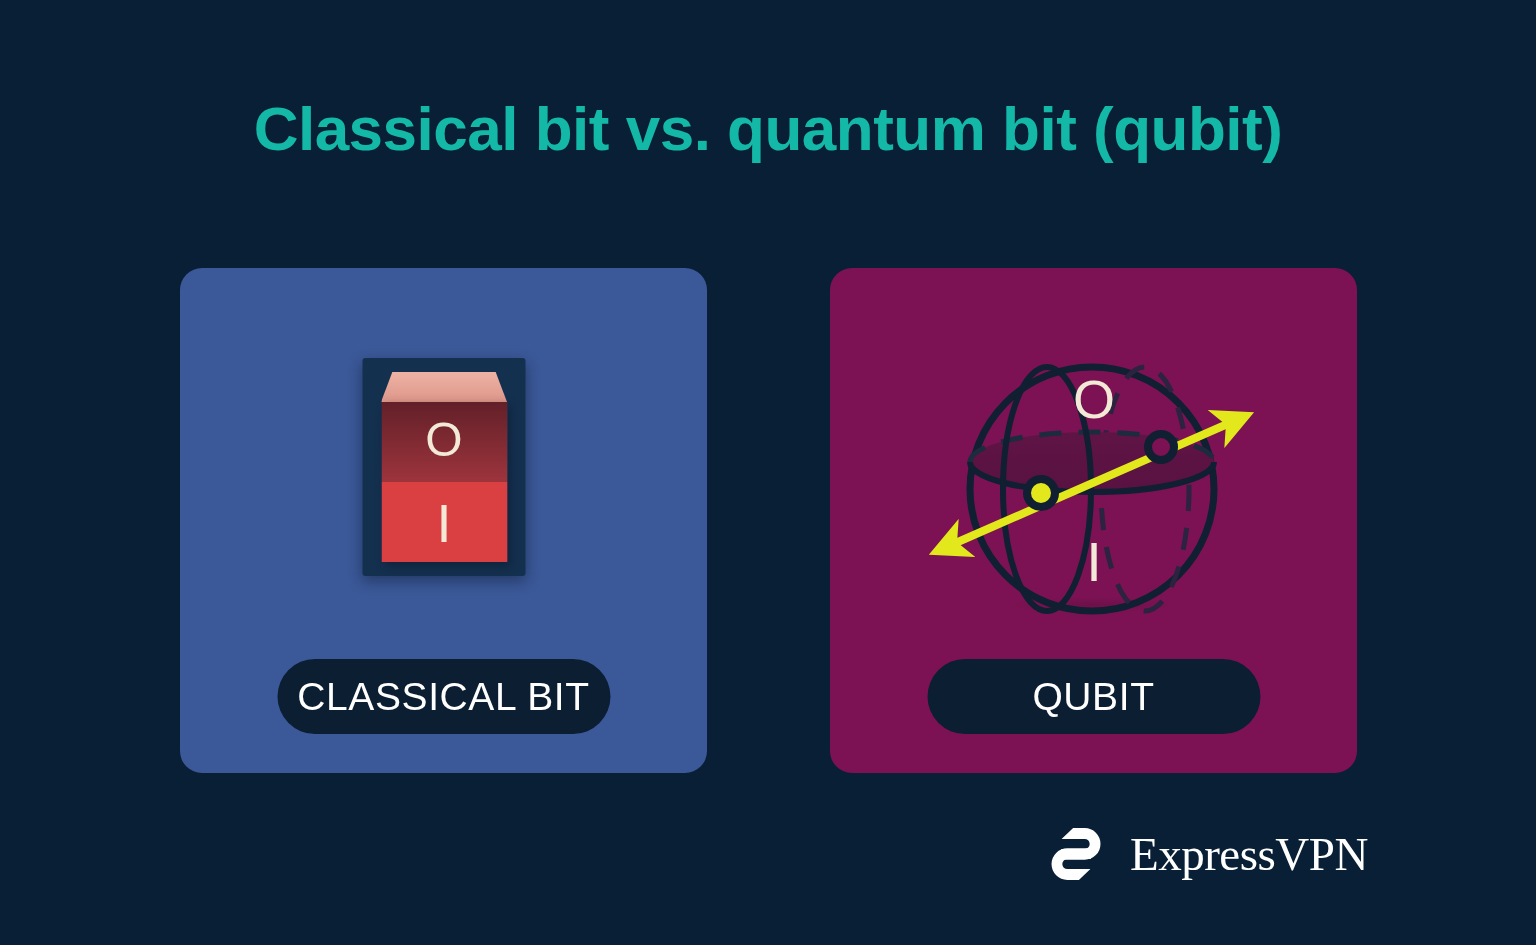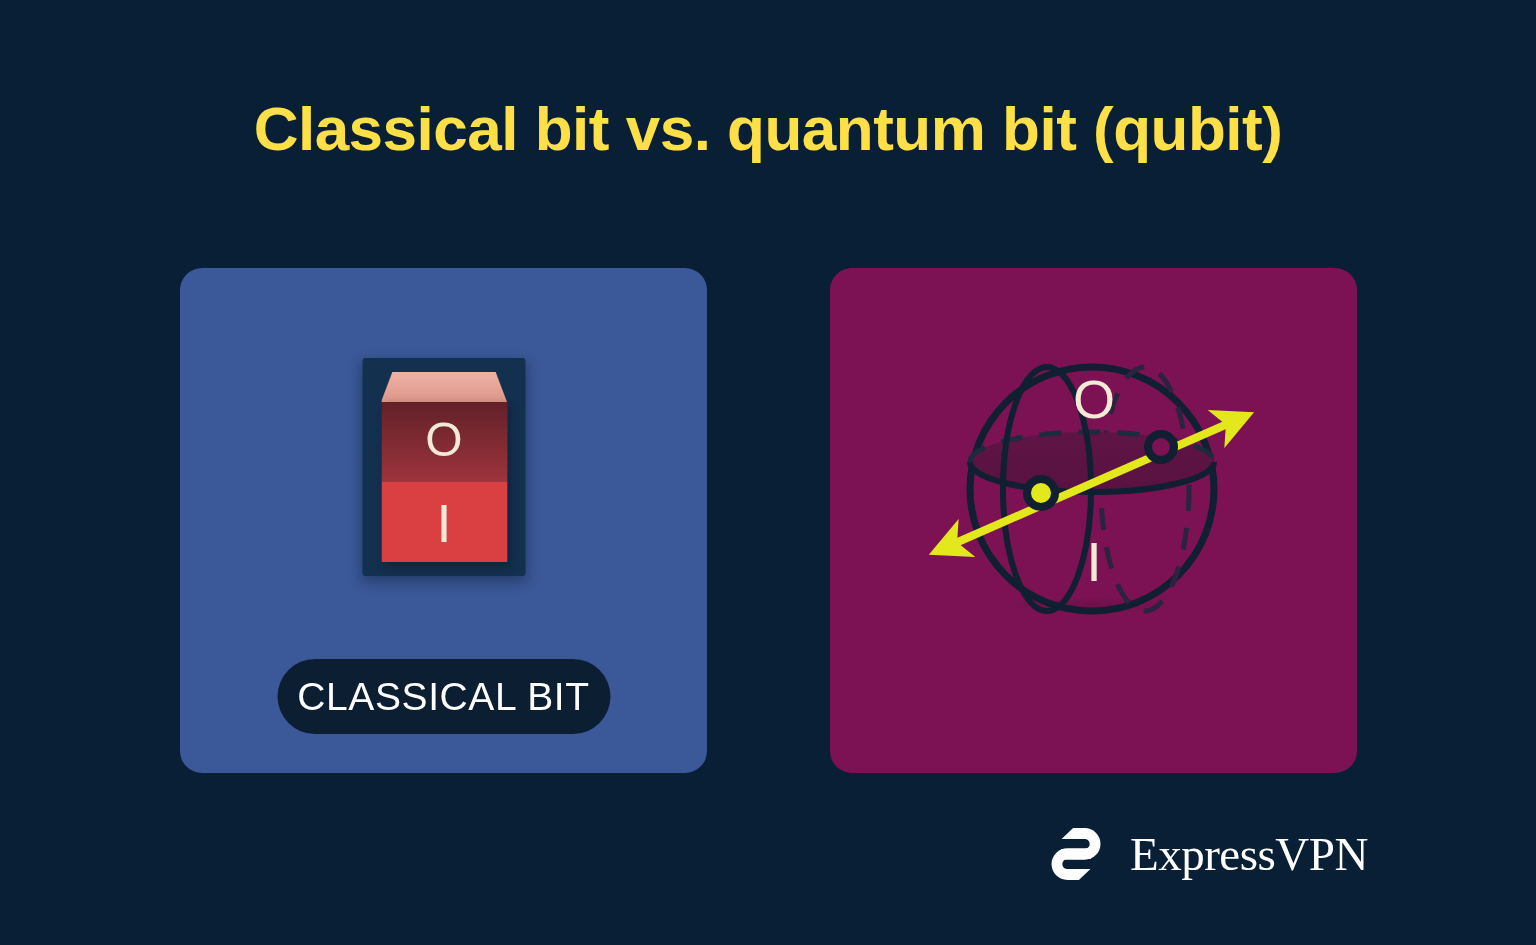--- a/index.html
+++ b/index.html
@@ -9,21 +9,21 @@
     font-family:"Liberation Sans", sans-serif;
     overflow:hidden;
     position:relative;
   }
 
   
   #page-title {
     position:absolute;
     top:96px; left:0; width:1536px;
     text-align:center;
-    color:#fde047;
+    color:#14b8a6;
     font-size:62px;
     font-weight:bold;
     letter-spacing:-0.5px;
     line-height:1.05;
     white-space:nowrap;
   }
 
   
   .card {
     position:absolute;
@@ -167,20 +167,21 @@
       <text x="165" y="248" fill="#f2e9d6" font-family="Liberation Sans, sans-serif" font-size="56" font-weight="300" text-anchor="middle">I</text>
 
       <line x1="22" y1="212" x2="303" y2="89" stroke="#e2e81c" stroke-width="8" marker-start="url(#arrowEnd)" marker-end="url(#arrowEnd)"></line>
 
       <circle cx="112" cy="160" r="14" fill="#e2e81c" stroke="#111f33" stroke-width="8"></circle>
 
       <circle cx="232" cy="114" r="13" fill="#7c1253" stroke="#111f33" stroke-width="8"></circle>
     </svg>
   </div>
 
+  <div class="pill">QUBIT</div>
 </div>
 
 <div id="brand" style="position:absolute; left:1040px; top:818px; display:flex; align-items:center; gap:18px;text-align:right;">
 
   <svg width="72" height="72" viewBox="0 0 100 100">
     <g fill="#ffffff">
       <path d="M46 14 h16 a22 22 0 0 1 0 44 h-44 l12 -15 h32 a7 7 0 0 0 0 -14 h-32 z"></path>
       <path d="M54 86 h-16 a22 22 0 0 1 0 -44 h44 l-12 15 h-32 a7 7 0 0 0 0 14 h32 z"></path>
     </g>
   </svg>

